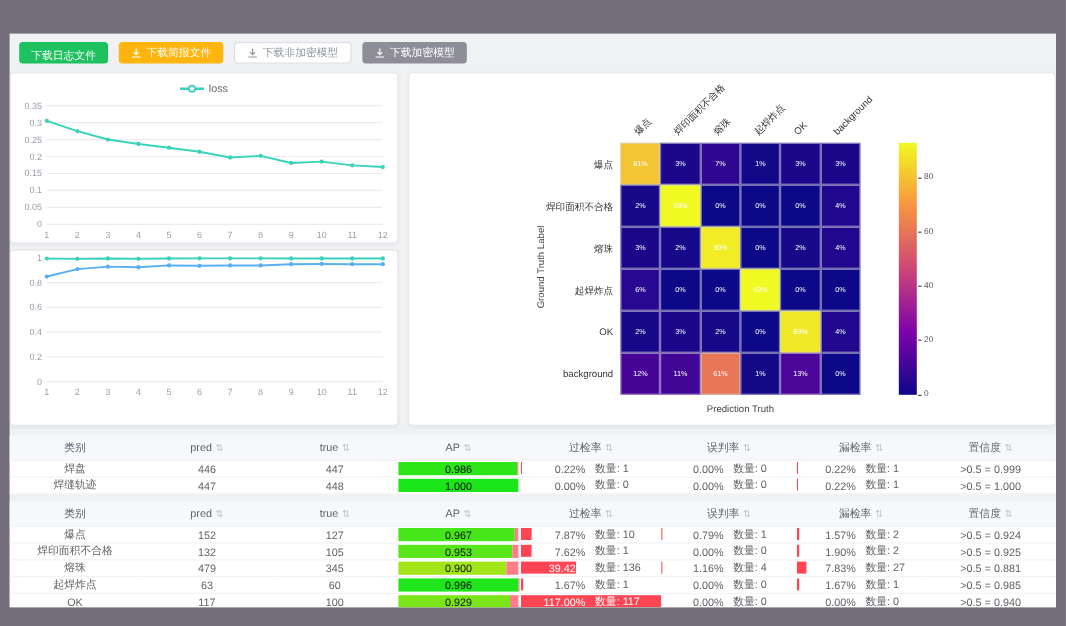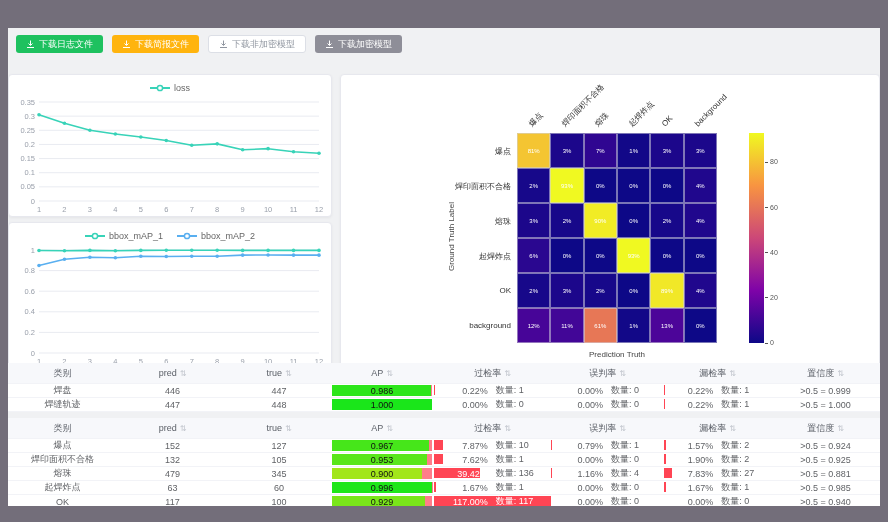--- a/index.html
+++ b/index.html
@@ -4,27 +4,27 @@
 <style>
   html,body{margin:0;padding:0;background:#736e7a;width:888px;height:522px;overflow:hidden;
     font-family:"Liberation Sans","DejaVu Sans",sans-serif;}
   .frame{position:relative;width:888px;height:522px;background:#736e7a;}
   .content{position:absolute;left:8px;top:28px;width:872px;height:478px;background:#f0f1f3;overflow:hidden;}
 
   
   .toolbar{position:absolute;left:8px;top:7px;display:flex;gap:9px;}
   .btn{height:18px;display:inline-flex;align-items:center;gap:4px;padding:0 10px;border-radius:3px;
     font-size:9px;color:#fff;border:none;cursor:pointer;white-space:nowrap;}
-  .btn.green{background:#1ec15f;}
+  .btn.green{background:#1ec15f;flex-direction:column;}
   .btn.orange{background:#ffb40e;}
   .btn.plain{background:#fff;color:#9096a0;border:1px solid #dcdfe6;}
   .btn.gray{background:#8e8e98;}
 
   
-  .grid{position:absolute;left:0;top:46px;width:700px;height:296px;}
+  .grid{position:absolute;left:0;top:32px;width:700px;height:296px;}
   .card{position:absolute;background:#fff;border:1px solid #e7e8ee;border-radius:4px;
     box-shadow:0 1px 3px rgba(0,0,0,.05);box-sizing:border-box;}
   .card-loss{left:0;top:0;width:324px;height:143px;}
   .card-map{left:0;top:148px;width:324px;height:147px;}
   .card-matrix{left:332px;top:0;width:540px;height:295px;}
 
   .legend{height:16px;display:flex;justify-content:center;align-items:center;gap:14px;
     padding-top:5px;font-size:9px;color:#666;}
   .legend-item{display:inline-flex;align-items:center;gap:4px;cursor:pointer;}
 
@@ -148,36 +148,20 @@
             <circle cx="182.72727272727272" cy="49.27714285714285" r="1.8" fill="#38d3b8"></circle>
             <circle cx="208.1818181818182" cy="47.86285714285714" r="1.8" fill="#38d3b8"></circle>
             <circle cx="233.63636363636365" cy="53.80285714285714" r="1.8" fill="#38d3b8"></circle>
             <circle cx="259.0909090909091" cy="52.67142857142857" r="1.8" fill="#38d3b8"></circle>
             <circle cx="284.5454545454545" cy="55.78285714285715" r="1.8" fill="#38d3b8"></circle>
             <circle cx="310" cy="57.19714285714286" r="1.8" fill="#38d3b8"></circle>
           </svg>
       </div>
 
       <div class="card card-map">
-        <div class="legend" id="legend-map">
-            <span class="legend-item">
-              <svg width="20" height="8">
-                <line x1="0" y1="4" x2="20" y2="4" stroke="#38d3b8" stroke-width="2"></line>
-                <circle cx="10" cy="4" r="2.6" fill="#fff" stroke="#38d3b8" stroke-width="1.5"></circle>
-              </svg>
-              <span>bbox_mAP_1</span>
-            </span>
-            <span class="legend-item">
-              <svg width="20" height="8">
-                <line x1="0" y1="4" x2="20" y2="4" stroke="#59aff0" stroke-width="2"></line>
-                <circle cx="10" cy="4" r="2.6" fill="#fff" stroke="#59aff0" stroke-width="1.5"></circle>
-              </svg>
-              <span>bbox_mAP_2</span>
-            </span>
-          </div>
         <svg id="svg-map" width="322" height="124">
             <line x1="30" y1="109" x2="310" y2="109" stroke="#e9ebf1" stroke-width="1"></line>
             <text x="26" y="111.5" text-anchor="end" font-size="7.5" fill="#9aa0ab">0</text>
             <line x1="30" y1="88.4" x2="310" y2="88.4" stroke="#e9ebf1" stroke-width="1"></line>
             <text x="26" y="90.9" text-anchor="end" font-size="7.5" fill="#9aa0ab">0.2</text>
             <line x1="30" y1="67.8" x2="310" y2="67.8" stroke="#e9ebf1" stroke-width="1"></line>
             <text x="26" y="70.3" text-anchor="end" font-size="7.5" fill="#9aa0ab">0.4</text>
             <line x1="30" y1="47.2" x2="310" y2="47.2" stroke="#e9ebf1" stroke-width="1"></line>
             <text x="26" y="49.7" text-anchor="end" font-size="7.5" fill="#9aa0ab">0.6</text>
             <line x1="30" y1="26.599999999999994" x2="310" y2="26.599999999999994" stroke="#e9ebf1" stroke-width="1"></line>

